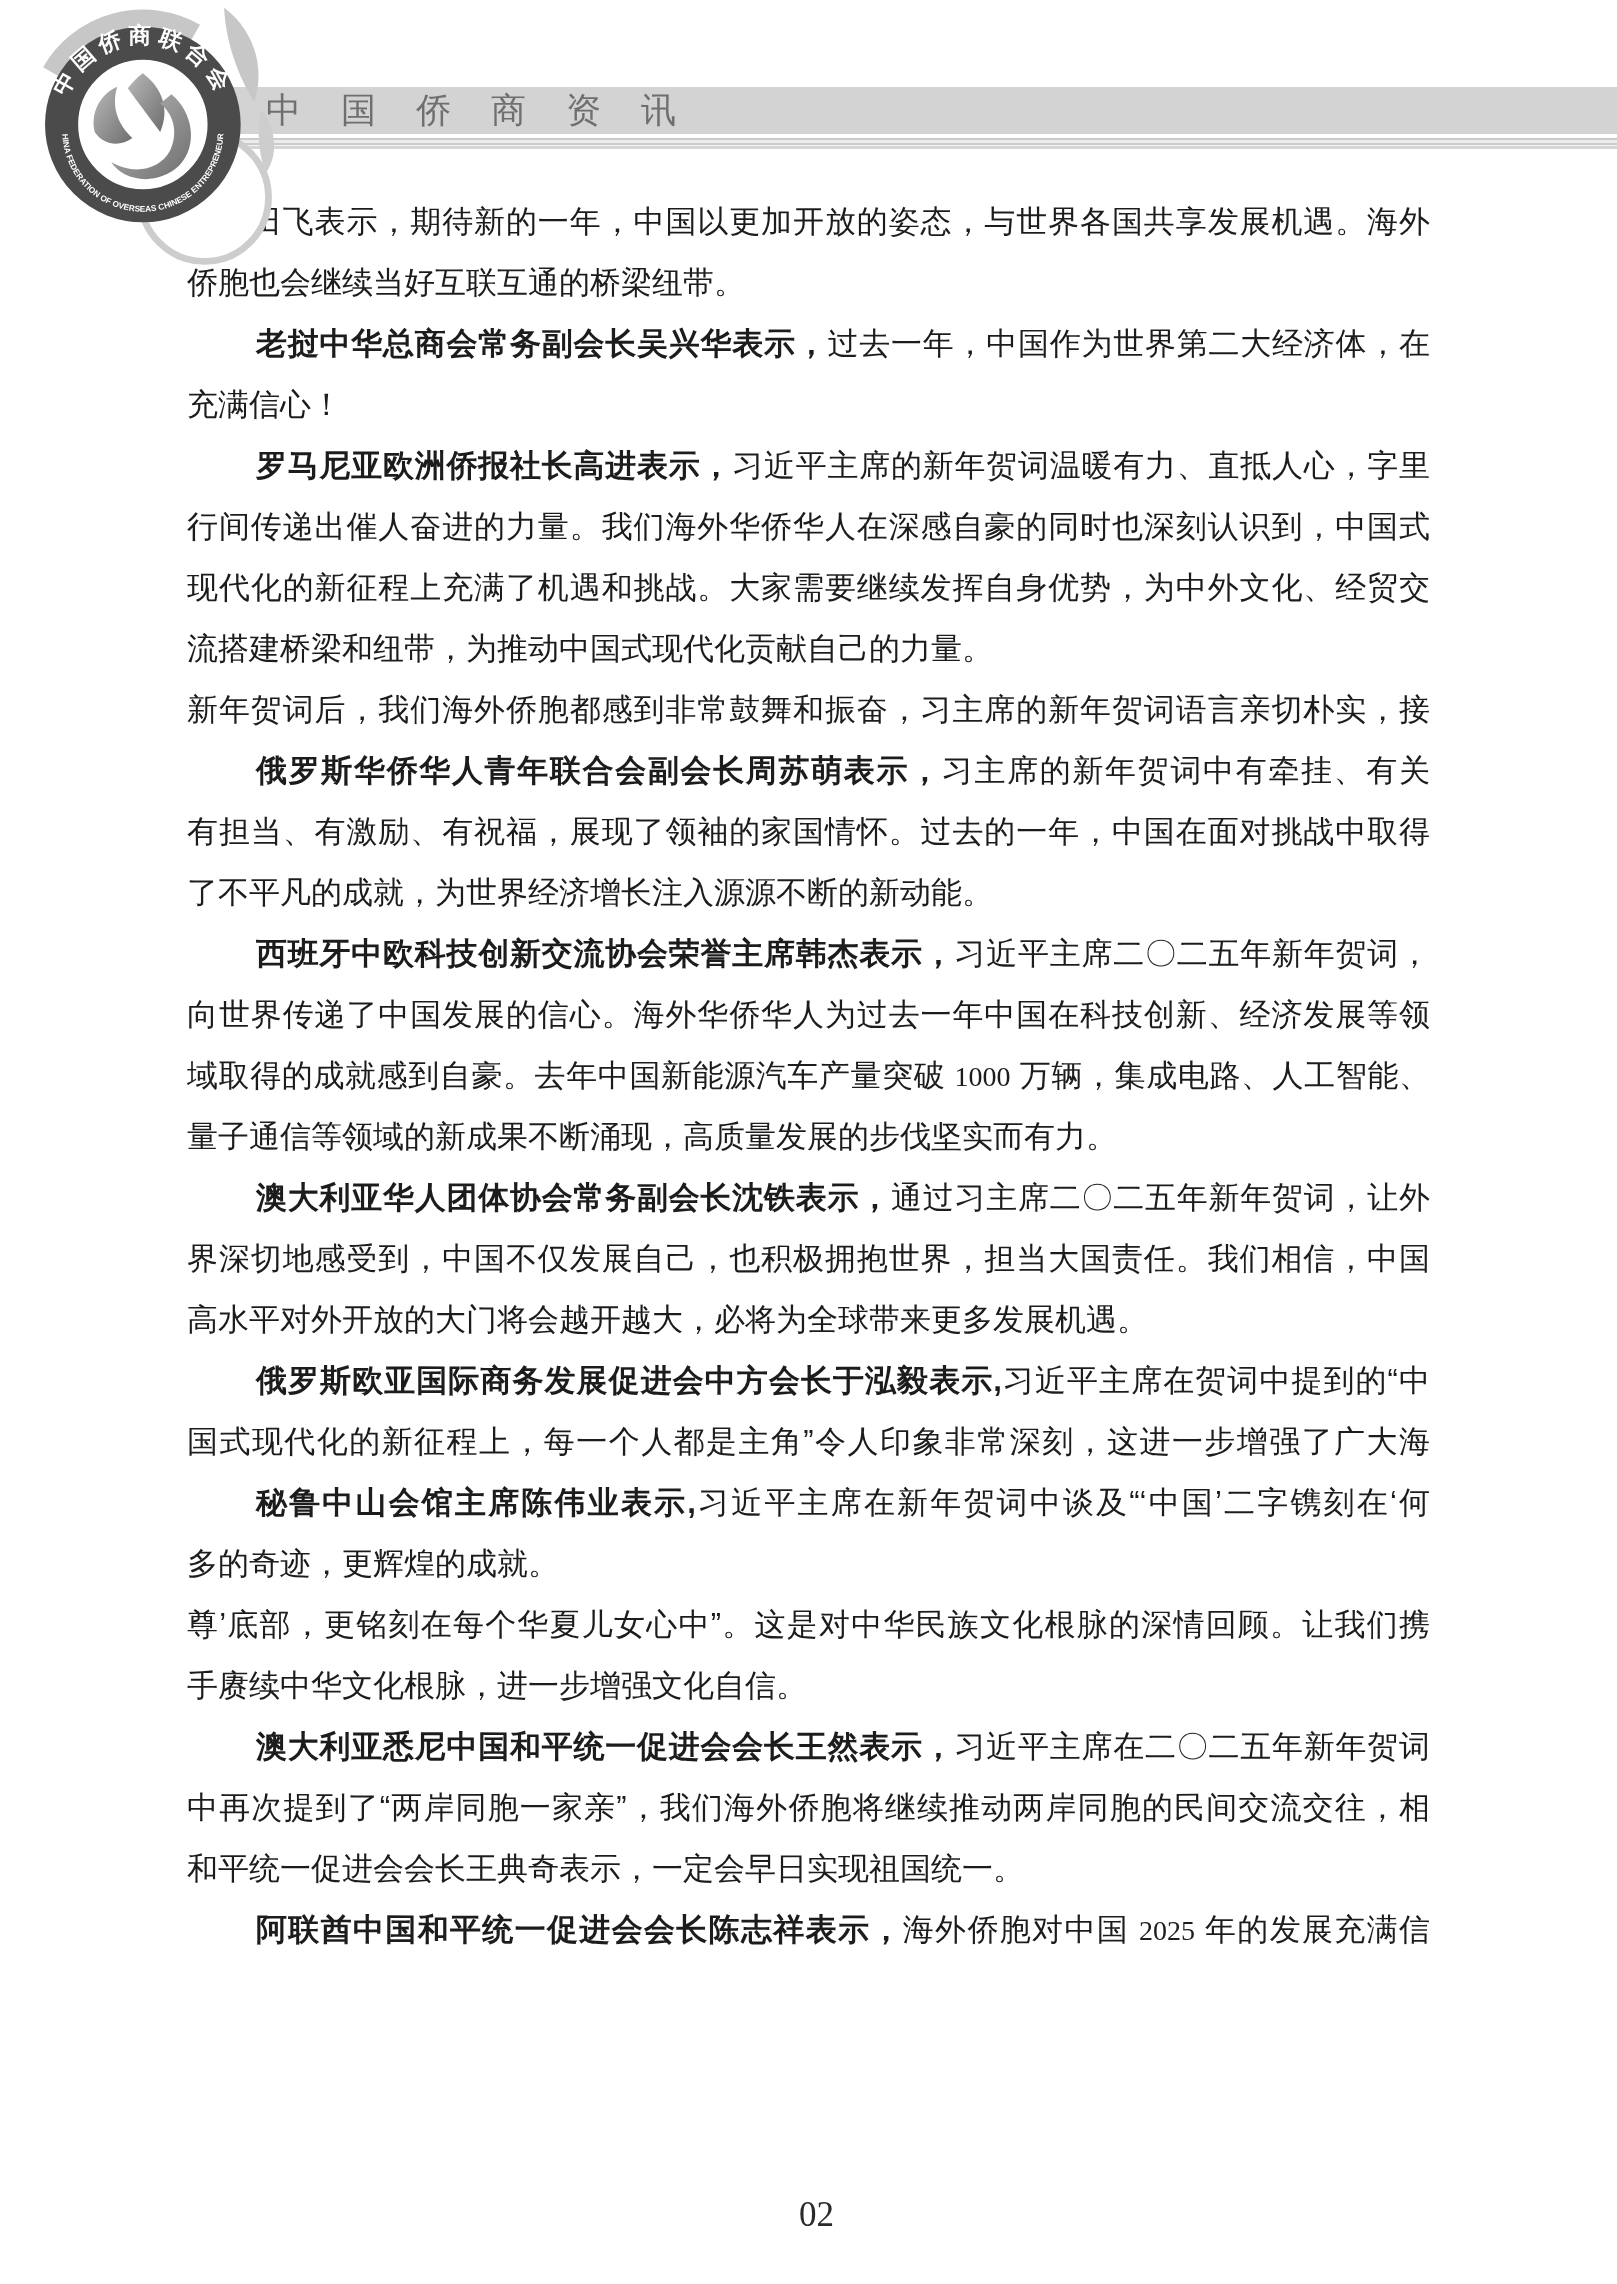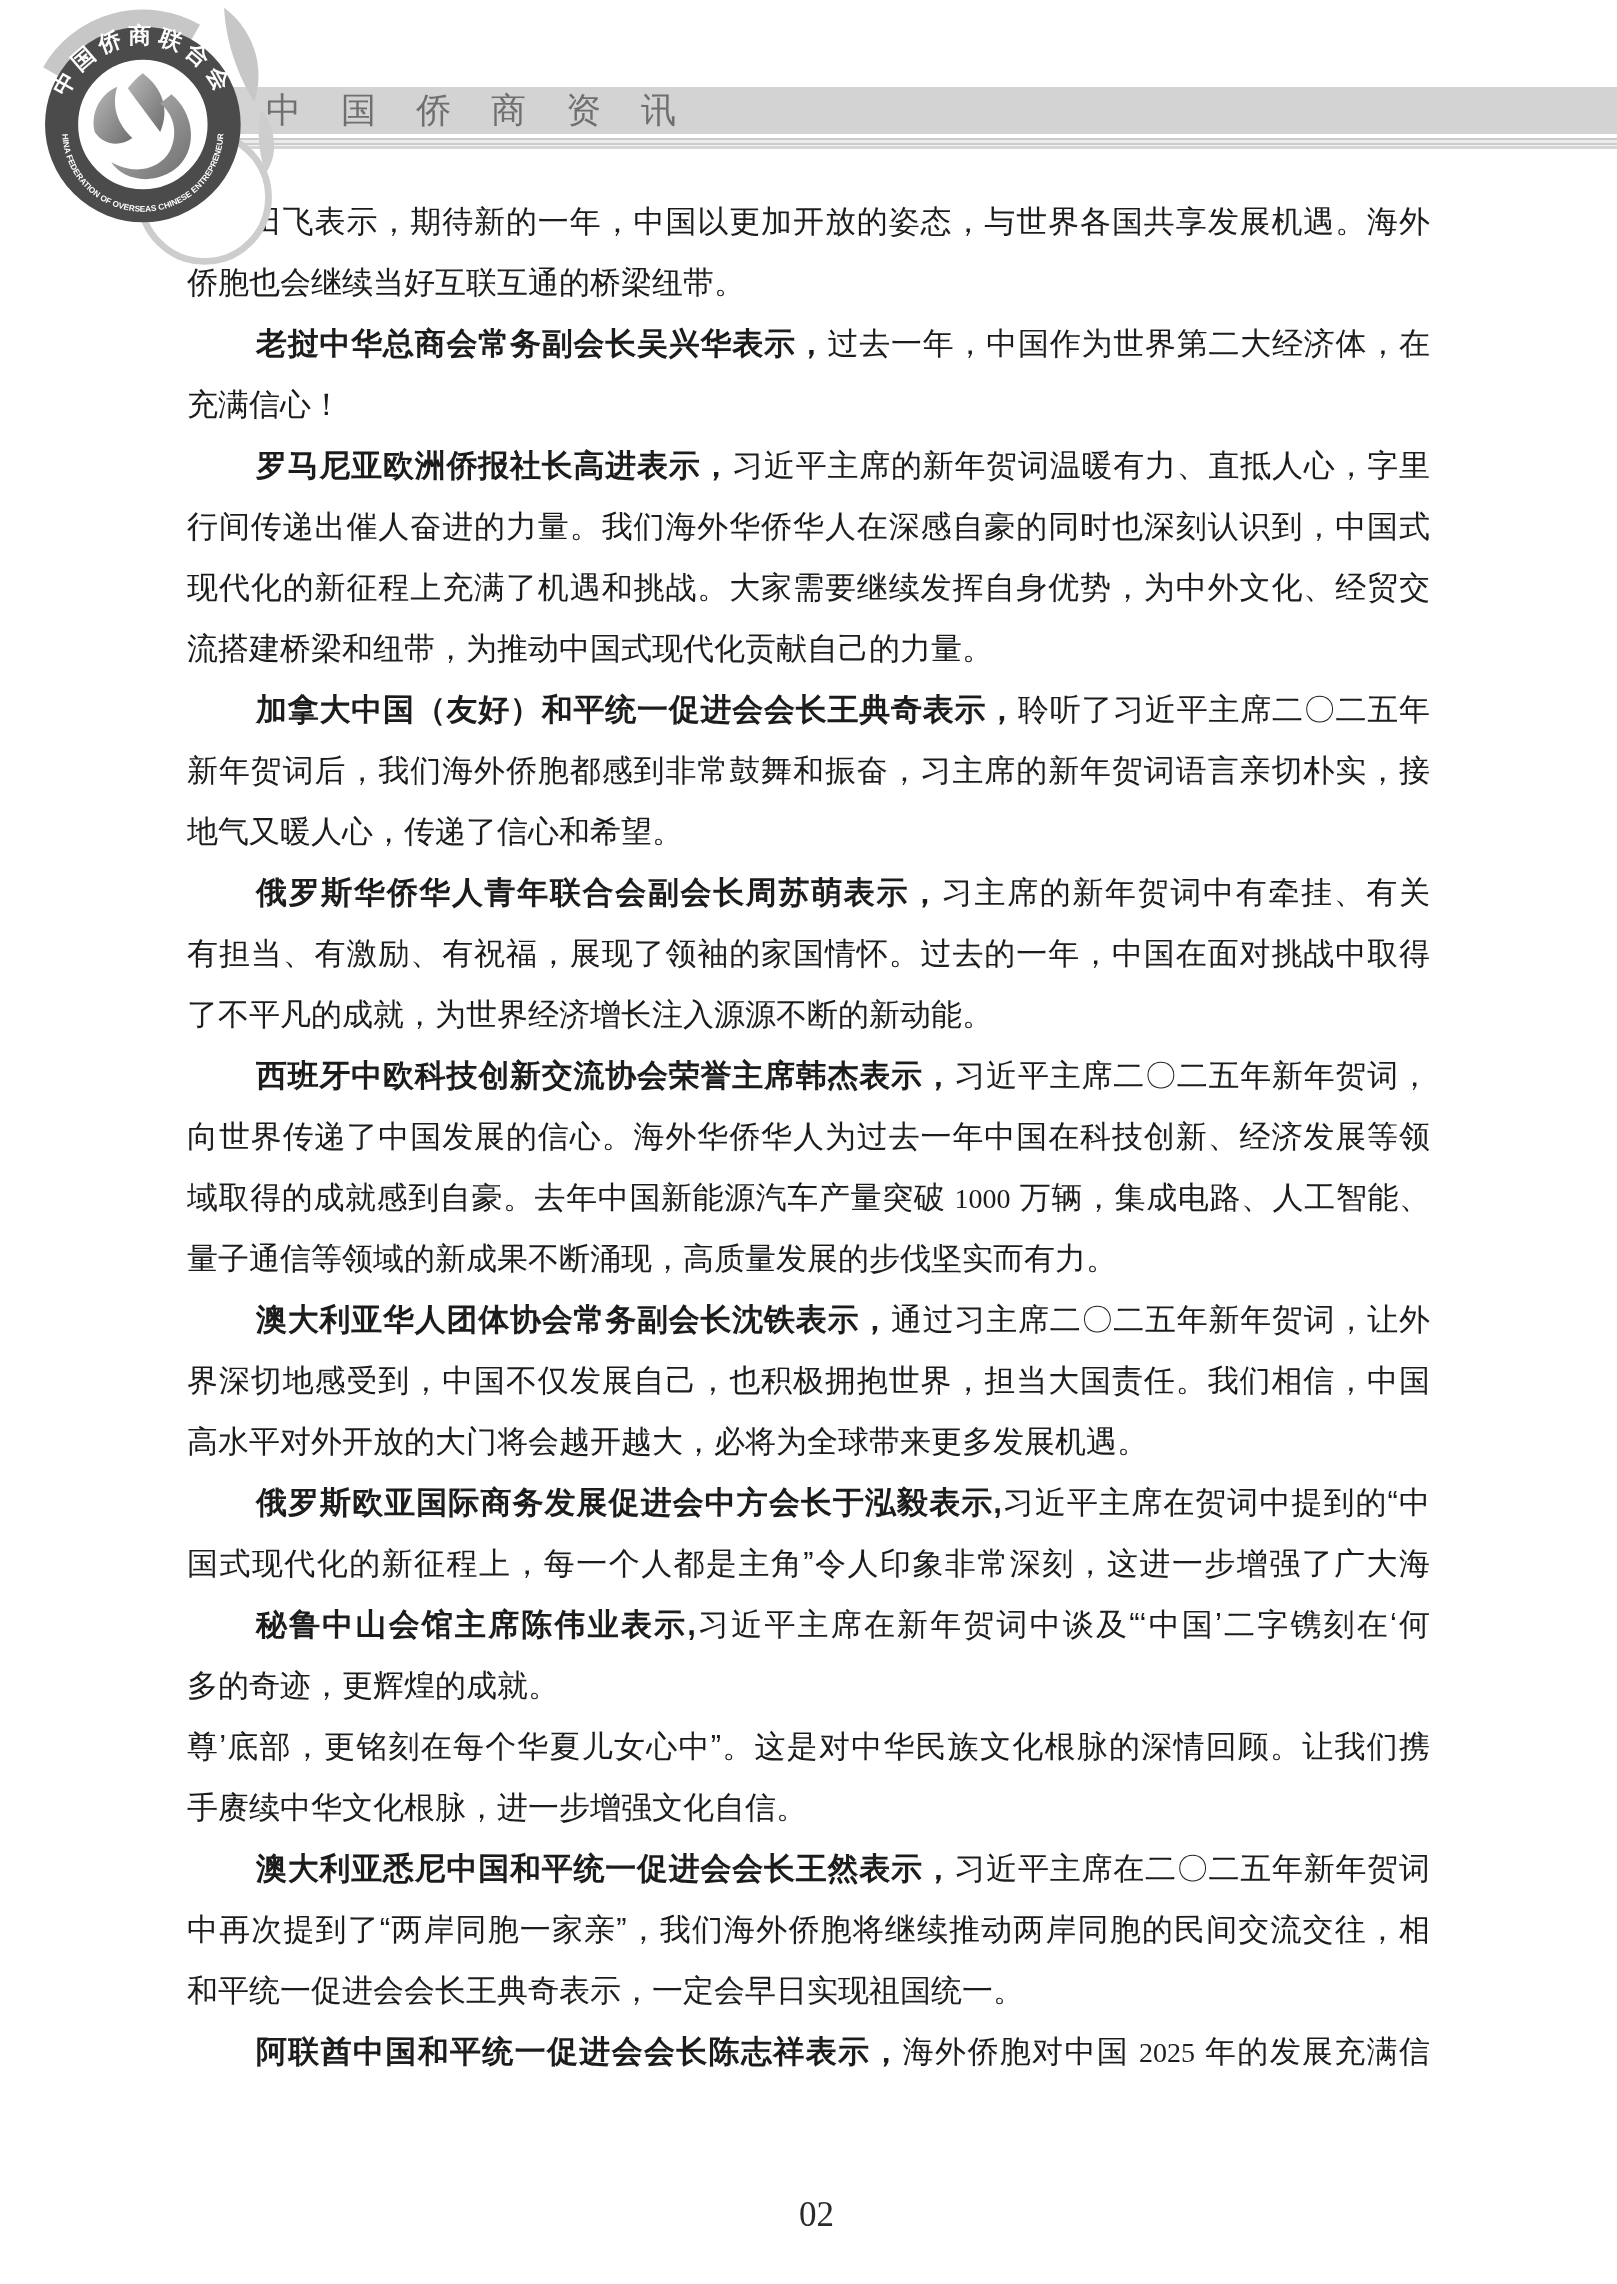--- a/index.html
+++ b/index.html
@@ -77,23 +77,21 @@
 
   <div class="article">
       <div class="line"><span>动。田飞表示，期待新的一年，中国以更加开放的姿态，与世界各国共享发展机遇。海外</span></div>
       <div class="line end"><span>侨胞也会继续当好互联互通的桥梁纽带。</span></div>
       <div class="line ind"><span class="b">老挝中华总商会常务副会长吴兴华表示，</span><span>过去一年，中国作为世界第二大经济体，在</span></div>
       <div class="line end"><span>充满信心！</span></div>
       <div class="line ind"><span class="b">罗马尼亚欧洲侨报社长高进表示，</span><span>习近平主席的新年贺词温暖有力、直抵人心，字里</span></div>
       <div class="line"><span>行间传递出催人奋进的力量。我们海外华侨华人在深感自豪的同时也深刻认识到，中国式</span></div>
       <div class="line"><span>现代化的新征程上充满了机遇和挑战。大家需要继续发挥自身优势，为中外文化、经贸交</span></div>
       <div class="line end"><span>流搭建桥梁和纽带，为推动中国式现代化贡献自己的力量。</span></div>
-      <div class="line ind"><span class="b">加拿大中国（友好）和平统一促进会会长王典奇表示，</span><span>聆听了习近平主席二〇二五年</span></div>
       <div class="line"><span>新年贺词后，我们海外侨胞都感到非常鼓舞和振奋，习主席的新年贺词语言亲切朴实，接</span></div>
-      <div class="line end"><span>地气又暖人心，传递了信心和希望。</span></div>
       <div class="line ind"><span class="b">俄罗斯华侨华人青年联合会副会长周苏萌表示，</span><span>习主席的新年贺词中有牵挂、有关怀、</span></div>
       <div class="line"><span>有担当、有激励、有祝福，展现了领袖的家国情怀。过去的一年，中国在面对挑战中取得</span></div>
       <div class="line end"><span>了不平凡的成就，为世界经济增长注入源源不断的新动能。</span></div>
       <div class="line ind"><span class="b">西班牙中欧科技创新交流协会荣誉主席韩杰表示，</span><span>习近平主席二〇二五年新年贺词，</span></div>
       <div class="line"><span>向世界传递了中国发展的信心。海外华侨华人为过去一年中国在科技创新、经济发展等领</span></div>
       <div class="line"><span>域取得的成就感到自豪。去年中国新能源汽车产量突破 </span><span class="num">1000</span><span> 万辆，集成电路、人工智能、</span></div>
       <div class="line end"><span>量子通信等领域的新成果不断涌现，高质量发展的步伐坚实而有力。</span></div>
       <div class="line ind"><span class="b">澳大利亚华人团体协会常务副会长沈铁表示，</span><span>通过习主席二〇二五年新年贺词，让外</span></div>
       <div class="line"><span>界深切地感受到，中国不仅发展自己，也积极拥抱世界，担当大国责任。我们相信，中国</span></div>
       <div class="line end"><span>高水平对外开放的大门将会越开越大，必将为全球带来更多发展机遇。</span></div>

